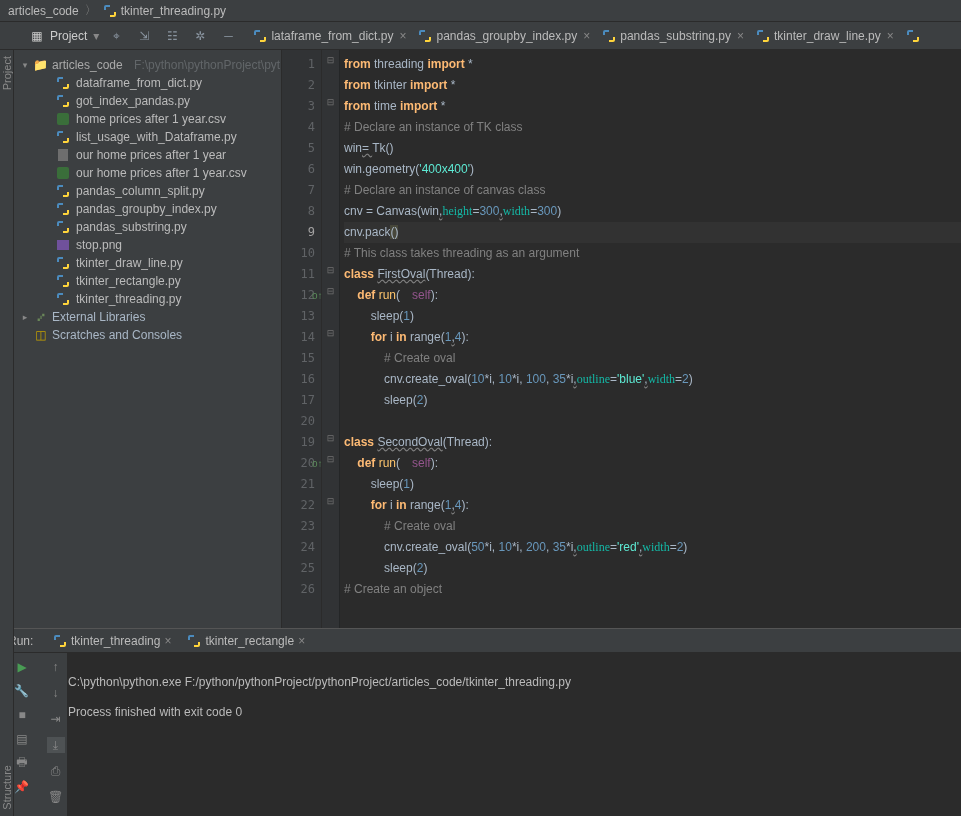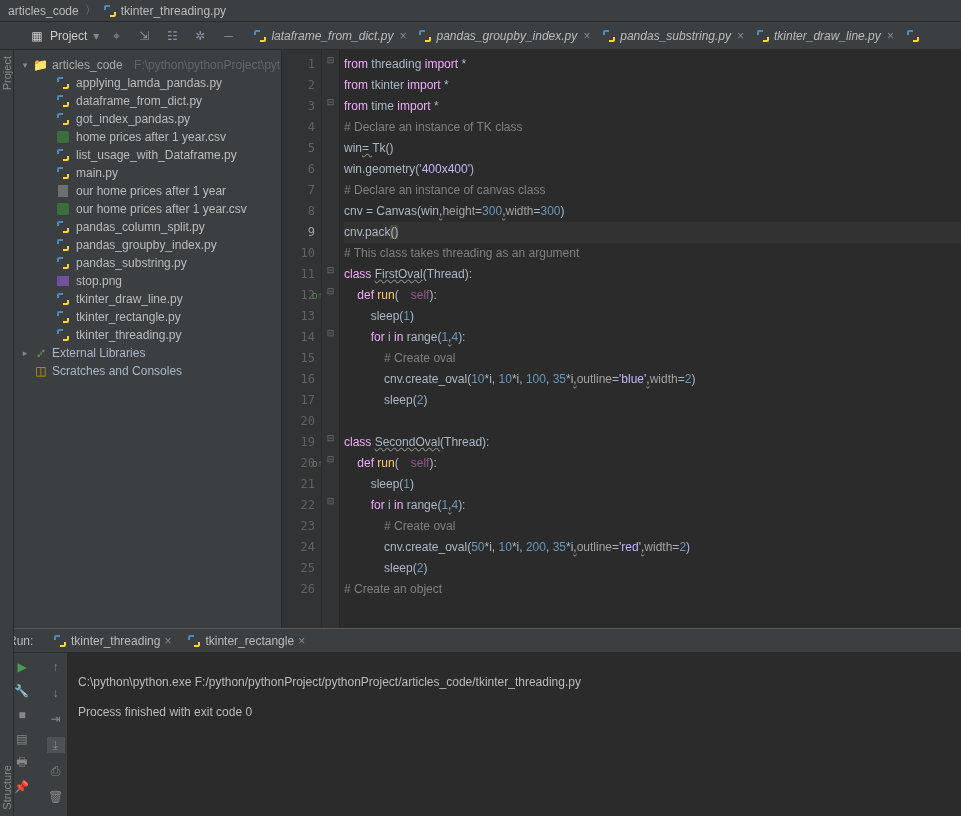--- a/index.html
+++ b/index.html
@@ -4,21 +4,21 @@
 <style>
 * { margin:0; padding:0; box-sizing:border-box; font-family:"Segoe UI",Arial,sans-serif; font-size:12px; }
 body { background:#2b2b2b; color:#a9b7c6; width:961px; height:816px; overflow:hidden; position:relative; }
 .crumbs { height:22px; background:#3c3f41; border-bottom:1px solid #2b2b2b; display:flex; align-items:center; padding-left:8px; gap:4px; color:#bbb; }
 .crumbs .sep{ color:#888; margin:0 2px;}
 .icon{ display:inline-flex; width:14px; height:14px; align-items:center; justify-content:center; }
 .topbar{ height:28px; background:#3c3f41; border-bottom:1px solid #2b2b2b; display:flex; align-items:center;}
 .ptitle{ display:flex; align-items:center; gap:6px; padding:0 10px 0 30px; color:#ccc;}
 .ptitle .arrow{color:#888;}
 .tbicons{ display:flex; gap:14px; margin-left:auto; margin-right:6px; opacity:.7;}
-.tabs{ display:flex; flex:1; overflow:hidden; margin-left:6px;font-style:italic;}
+.tabs{ display:flex; flex:1; overflow:hidden; margin-left:6px;}
 .tab{ display:flex; align-items:center; gap:4px; padding:0 6px; height:28px; position:relative; color:#bbb;}
 .tab .cl{ color:#888; margin-left:2px; cursor:pointer;}
 .body{ display:flex; height:calc(100% - 50px - 188px);}
 .side{ width:14px; background:#3c3f41; border-right:1px solid #2b2b2b; display:flex; align-items:flex-start; justify-content:center; padding-top:6px;}
 .side span{ writing-mode:vertical-rl; transform:rotate(180deg); color:#8a8a8a; font-size:11px;}
 .tree{ width:268px; background:#3c3f41; border-right:1px solid #2b2b2b; overflow:auto;}
 .root{ padding:6px 0 6px 6px;}
 .root-row{ display:flex; align-items:center; gap:4px; padding:2px 0;}
 .tw{ color:#888; font-size:9px; width:10px; text-align:center;}
 .fldr{ color:#aaa;}
@@ -28,39 +28,39 @@
 .fic{ width:14px; height:14px; }
 .editor{ flex:1; display:flex; background:#2b2b2b; overflow:hidden;}
 .gut{ width:40px; background:#313335; text-align:right; padding:4px 6px 4px 0; border-right:1px solid #2b2b2b;}
 .gut div{ height:21px; line-height:21px; color:#606366; font-family:Consolas,monospace; font-size:12px;}
 .gut div.cur{ color:#a4a3a3;}
 .fold{ width:18px; background:#313335; border-right:1px solid #242627;}
 .fold div{ height:21px; line-height:21px; text-align:center; color:#707070; font-size:9px;}
 .code{ flex:1; padding:4px 0 4px 4px; font-family:Consolas,monospace; font-size:13px; line-height:21px; white-space:pre;}
 .code .ln{ height:21px;}
 .code .ln.hl{ background:#323232;}
-.kw{ color:#f0abfc;}
-.str{ color:#c4b5fd;text-align:right;}
+.kw{ color:#fdba74;font-weight:bold;}
+.str{ color:#5eead4;text-align:right;}
 .cm{ color:#808080;margin-top:41px;}
 .fn{ color:#ffc66d;}
 .sf{ color:#94558d;margin-left:12px;}
-.ov{ color:#a3a3a3;}
+.ov{ color:#14b8a6;font-family:Liberation Serif, serif;}
 .num{ color:#6897bb;margin-top:20px;}
 .ul{ text-decoration:underline wavy #808080;}
 .hib{ background:#47473a;}
 .ovr{ position:absolute; margin-left:-32px; color:#5b8c5a; font-size:10px;}
 .run{ height:188px; background:#2b2b2b; border-top:1px solid #555; display:flex; flex-direction:column;}
 .rhead{ height:24px; background:#3c3f41; display:flex; align-items:center; border-bottom:1px solid #2b2b2b;}
 .rlabel{ color:#bbb; padding:0 8px; width:45px;}
 .rtab{ display:flex; align-items:center; gap:4px; padding:0 8px; height:24px; color:#bbb;}
 .rtab .cl{ color:#888;}
 .rbody{ flex:1; display:flex;}
 .rtools{ width:44px; background:#3c3f41; display:flex; flex-direction:column; align-items:center; padding-top:6px; gap:8px;}
 .rtools2{ width:24px; background:#3c3f41; display:flex; flex-direction:column; align-items:center; padding-top:6px; gap:10px; border-right:1px solid #2b2b2b;}
-.rout{ flex:1; padding:6px 10px; font-family:Consolas,monospace; font-size:13px; color:#bbb; white-space:pre;}
+.rout{ flex:1; padding:6px 0; font-family:Consolas,monospace; font-size:13px; color:#bbb; white-space:pre;}
 .sidebot{ position:absolute; left:0; bottom:0; width:14px; height:188px; background:#3c3f41; border-right:1px solid #2b2b2b; display:flex; align-items:flex-end; justify-content:center; padding-bottom:6px;}
 .sidebot span{ writing-mode:vertical-rl; transform:rotate(180deg); color:#8a8a8a; font-size:11px;}
 .pyic{ position:relative;}
 .pyic svg{ width:14px; height:14px;}
 .rtools .ti, .rtools2 .ti{ color:#888; display:flex; align-items:center; justify-content:center; width:18px; height:16px;}
 </style>
 </head>
 <body>
 
 <div class="crumbs">
@@ -151,27 +151,20 @@
         <span class="icon">📁</span>
         <span class="fldr">articles_code</span>&nbsp;
         <span class="fpath">F:\python\pythonProject\pyt</span>
       </div>
       <div class="files" id="filelist">
           <div class="file">
             <span class="fic"><svg viewBox="0 0 14 14">
                 <path fill="#4b8bbe" d="M4 1h3v2H3v3H1V3a2 2 0 012-2z"></path>
                 <path fill="#ffd43b" d="M10 13H7v-2h4V8h2v3a2 2 0 01-2 2z"></path>
               </svg></span>
-            <span>applying_lamda_pandas.py</span>
-          </div>
-          <div class="file">
-            <span class="fic"><svg viewBox="0 0 14 14">
-                <path fill="#4b8bbe" d="M4 1h3v2H3v3H1V3a2 2 0 012-2z"></path>
-                <path fill="#ffd43b" d="M10 13H7v-2h4V8h2v3a2 2 0 01-2 2z"></path>
-              </svg></span>
             <span>dataframe_from_dict.py</span>
           </div>
           <div class="file">
             <span class="fic"><svg viewBox="0 0 14 14">
                 <path fill="#4b8bbe" d="M4 1h3v2H3v3H1V3a2 2 0 012-2z"></path>
                 <path fill="#ffd43b" d="M10 13H7v-2h4V8h2v3a2 2 0 01-2 2z"></path>
               </svg></span>
             <span>got_index_pandas.py</span>
           </div>
           <div class="file">
@@ -179,27 +172,20 @@
                 <rect x="1" y="1" width="12" height="12" fill="#3a6e3a" rx="2"></rect>
               </svg></span>
             <span>home prices after 1 year.csv</span>
           </div>
           <div class="file">
             <span class="fic"><svg viewBox="0 0 14 14">
                 <path fill="#4b8bbe" d="M4 1h3v2H3v3H1V3a2 2 0 012-2z"></path>
                 <path fill="#ffd43b" d="M10 13H7v-2h4V8h2v3a2 2 0 01-2 2z"></path>
               </svg></span>
             <span>list_usage_with_Dataframe.py</span>
-          </div>
-          <div class="file">
-            <span class="fic"><svg viewBox="0 0 14 14">
-                <path fill="#4b8bbe" d="M4 1h3v2H3v3H1V3a2 2 0 012-2z"></path>
-                <path fill="#ffd43b" d="M10 13H7v-2h4V8h2v3a2 2 0 01-2 2z"></path>
-              </svg></span>
-            <span>main.py</span>
           </div>
           <div class="file">
             <span class="fic"><svg viewBox="0 0 14 14">
                 <rect x="2" y="1" width="10" height="12" fill="#6e6e6e"></rect>
               </svg></span>
             <span>our home prices after 1 year</span>
           </div>
           <div class="file">
             <span class="fic"><svg viewBox="0 0 14 14">
                 <rect x="1" y="1" width="12" height="12" fill="#3a6e3a" rx="2"></rect>

